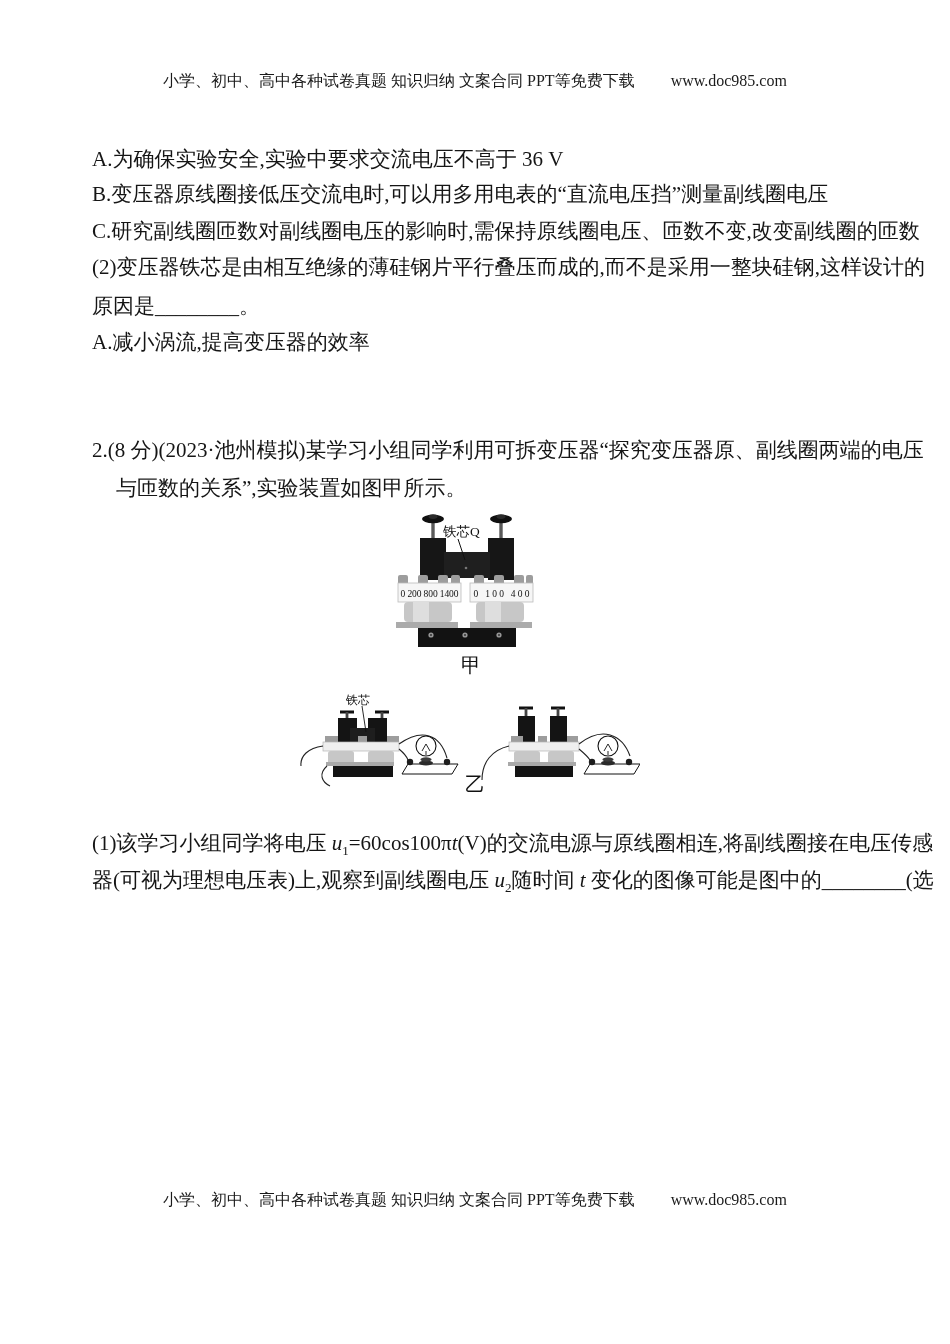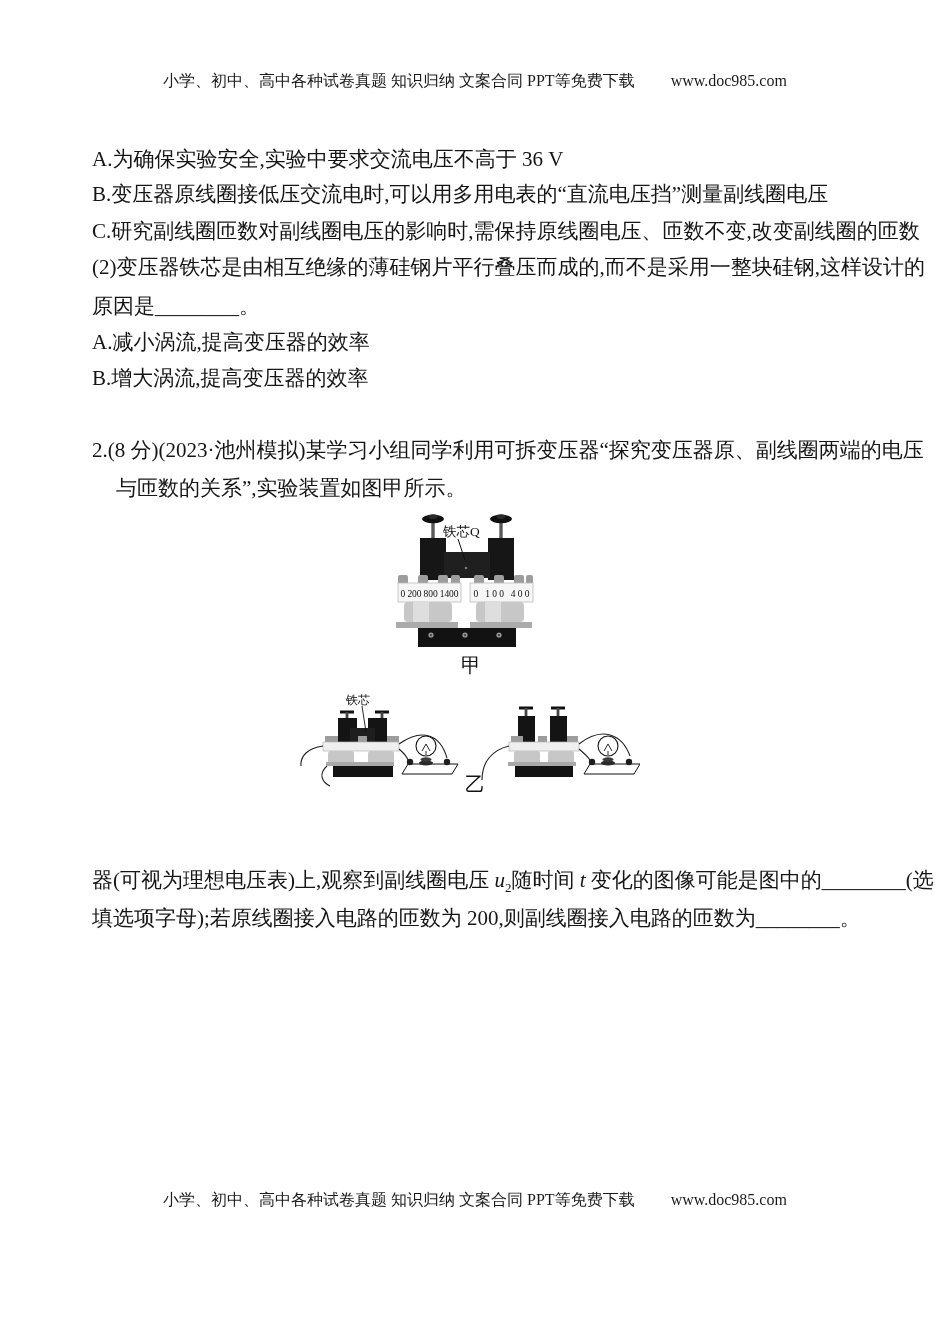--- a/index.html
+++ b/index.html
@@ -30,21 +30,20 @@
   <div class="hdr" style="top:71px;">
     <span>小学、初中、高中各种试卷真题  知识归纳  文案合同  PPT等免费下载</span><span class="url">www.doc985.com</span>
   </div>
 
   <div class="bline" style="top:145px;">A.为确保实验安全,实验中要求交流电压不高于 36 V</div>
   <div class="bline" style="top:180px;">B.变压器原线圈接低压交流电时,可以用多用电表的“直流电压挡”测量副线圈电压</div>
   <div class="bline" style="top:217px;">C.研究副线圈匝数对副线圈电压的影响时,需保持原线圈电压、匝数不变,改变副线圈的匝数</div>
   <div class="bline" style="top:253px;">(2)变压器铁芯是由相互绝缘的薄硅钢片平行叠压而成的,而不是采用一整块硅钢,这样设计的</div>
   <div class="bline" style="top:292px;">原因是________。</div>
   <div class="bline" style="top:328px;">A.减小涡流,提高变压器的效率</div>
-  <div class="bline" style="top:364px;">B.增大涡流,提高变压器的效率</div>
   <div class="bline" style="top:436px;">2.(8 分)(2023·池州模拟)某学习小组同学利用可拆变压器“探究变压器原、副线圈两端的电压</div>
   <div class="bline" style="top:474px;margin-left:24px;">与匝数的关系”,实验装置如图甲所示。</div>
 
   <div class="figwrap" style="left:389px; top:512px;">
     <svg width="150" height="140" viewBox="0 0 150 140">
 
       <g>
         <rect x="42.3" y="8" width="3.4" height="24" fill="#5a5a5a"></rect>
         <rect x="110.3" y="8" width="3.4" height="24" fill="#5a5a5a"></rect>
         <ellipse cx="44" cy="7" rx="11" ry="4.2" fill="#101010"></ellipse>
@@ -174,20 +173,20 @@
         <ellipse cx="328" cy="73" rx="7" ry="2.6" fill="#2a2a2a"></ellipse>
         <ellipse cx="328" cy="69.5" rx="5.6" ry="2.2" fill="#3c3c3c"></ellipse>
         <circle cx="328" cy="56" r="10" fill="#ffffff" stroke="#111" stroke-width="1.1"></circle>
         <path d="M 324 61 L 328 54 L 332 61" stroke="#111" stroke-width="0.9" fill="none"></path>
         <line x1="328" y1="61" x2="328" y2="65" stroke="#111" stroke-width="0.9"></line>
       </g>
     </svg>
   </div>
   <div class="caption" style="left:300px; top:771px; width:350px;">乙</div>
 
+  <div class="bline" style="top:829px;"><span>(1)该学习小组同学将电压 </span><span class="seg-italic">u</span><sub class="seg-sub">1</sub><span>=60cos100π</span><span class="seg-italic">t</span><span>(V)的交流电源与原线圈相连,将副线圈接在电压传感</span></div>
   <div class="bline" style="top:866px;"><span>器(可视为理想电压表)上,观察到副线圈电压 </span><span class="seg-italic">u</span><sub class="seg-sub">2</sub><span>随时间 </span><span class="seg-italic">t</span><span> 变化的图像可能是图中的________(选</span></div>
-  <div class="bline" style="top:904px;">填选项字母);若原线圈接入电路的匝数为 200,则副线圈接入电路的匝数为________。</div>
 
   <div class="hdr" style="top:1190px;">
     <span>小学、初中、高中各种试卷真题  知识归纳  文案合同  PPT等免费下载</span><span class="url">www.doc985.com</span>
   </div>
 
 </div>
 
 </body></html>

